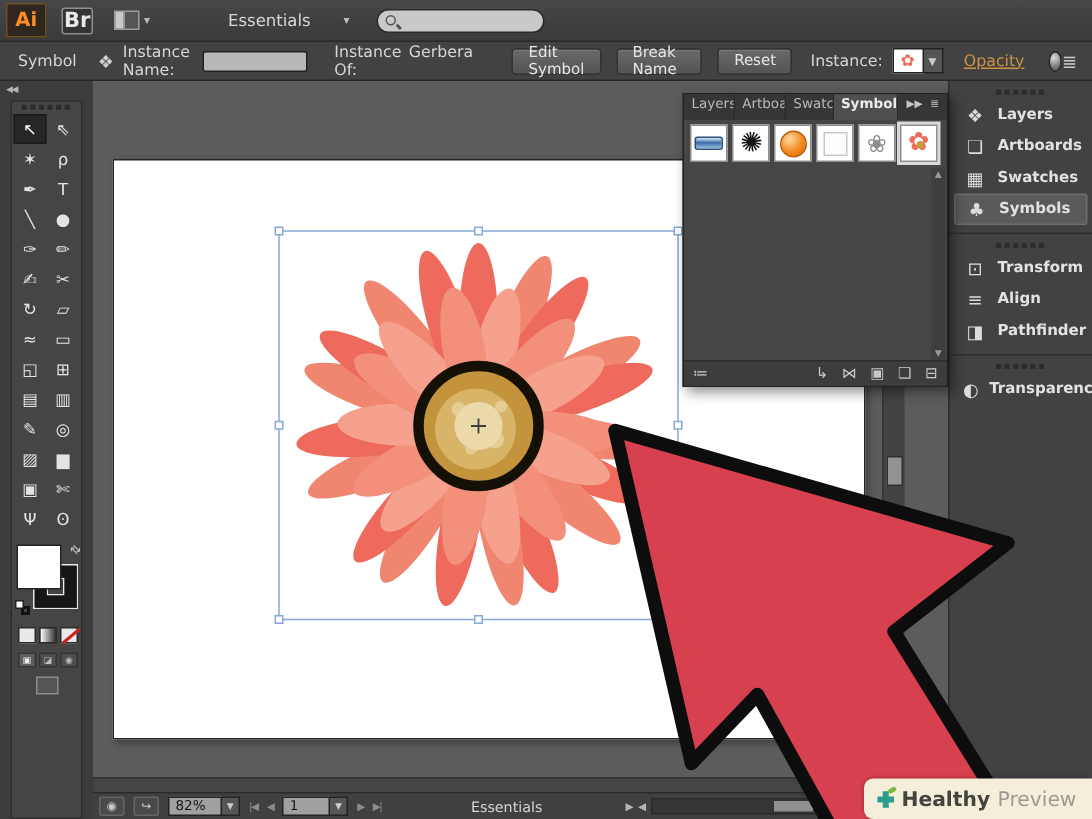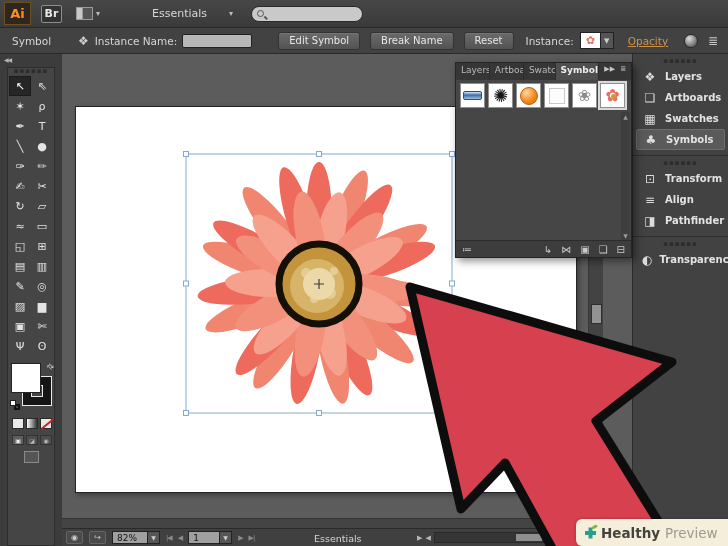--- a/index.html
+++ b/index.html
@@ -4,21 +4,21 @@
 <style>
   html,body{margin:0;padding:0;background:#222;}
   *{box-sizing:border-box;font-family:"DejaVu Sans","Liberation Sans",sans-serif;user-select:none;}
   .window{position:relative;width:728px;height:546px;background:#3f3f3f;overflow:hidden;color:#d8d8d8;}
 
   
   .menubar{position:absolute;left:0;top:0;width:728px;height:28px;background:linear-gradient(#474747,#3a3a3a);border-bottom:1px solid #272727;display:flex;align-items:center;}
   .ai-logo{width:27px;height:23px;margin-left:4px;background:#2d2720;border:1px solid #6b5024;color:#ff8e1e;font-weight:bold;font-size:13px;display:flex;align-items:center;justify-content:center;}
   .menus{display:flex;margin-left:6px;}
   .menu-item{font-size:11px;color:#d9d9d9;padding:3px 8px;cursor:default;}
-  .br-btn{margin-left:10px;width:21px;height:18px;border:1px solid #8f8f8f;background:#333;color:#e8e8e8;font-size:11px;font-weight:bold;display:flex;align-items:center;justify-content:center;border-radius:2px;}
+  .br-btn{margin-left:10px;width:21px;height:18px;border:1px solid #8f8f8f;background:#333;color:#e8e8e8;font-size:14px;font-weight:bold;display:flex;align-items:center;justify-content:center;border-radius:2px;}
   .ws-icon{margin-left:14px;display:flex;align-items:center;gap:3px;}
   .ws-box{width:17px;height:13px;border:1px solid #9a9a9a;background:#555;display:flex;}
   .ws-box i{display:block;width:6px;background:#c9c9c9;border-right:1px solid #9a9a9a;}
   .caret{font-size:8px;color:#bbb;}
   .workspace{margin-left:52px;font-size:11px;color:#d9d9d9;display:flex;gap:22px;align-items:center;}
   .searchbox{margin-left:18px;width:112px;height:16px;background:#c9c9c9;border:1px solid #2a2a2a;border-radius:8px;display:flex;align-items:center;padding:0 5px;gap:4px;}
   .mag{width:7px;height:7px;border:1.4px solid #555;border-radius:50%;position:relative;flex:none;}
   .mag::after{content:"";position:absolute;left:6px;top:6px;width:4px;height:1.5px;background:#555;transform:rotate(45deg);}
   .searchbox input{border:none;background:transparent;width:80px;font-size:9px;outline:none;}
 
@@ -147,20 +147,24 @@
       <input value="" style="">
     </div>
 
   </div>
 
   <div class="controlbar">
     <span class="cb-label cb-sym">Symbol</span>
     <span class="cb-icon">❖</span>
     <span class="cb-label" style="margin-left:6px">Instance Name:</span>
     <input class="cb-input" value="" style="">
+    <span class="cb-gap">
+      <span class="cb-label">Instance Of:</span>
+      <span class="cb-label">Gerbera</span>
+    </span>
     <div class="cb-btn" style="margin-left:26px">Edit Symbol</div>
     <div class="cb-btn">Break Name</div>
     <div class="cb-btn">Reset</div>
     <span class="cb-label" style="margin-left:12px">Instance:</span>
     <span class="swatch-wrap">
       <span class="replace-swatch">✿</span>
       <span class="swatch-arrow">▼</span>
     </span>
     <span class="opacity-link">Opacity</span>
     <span class="recolor"></span>

